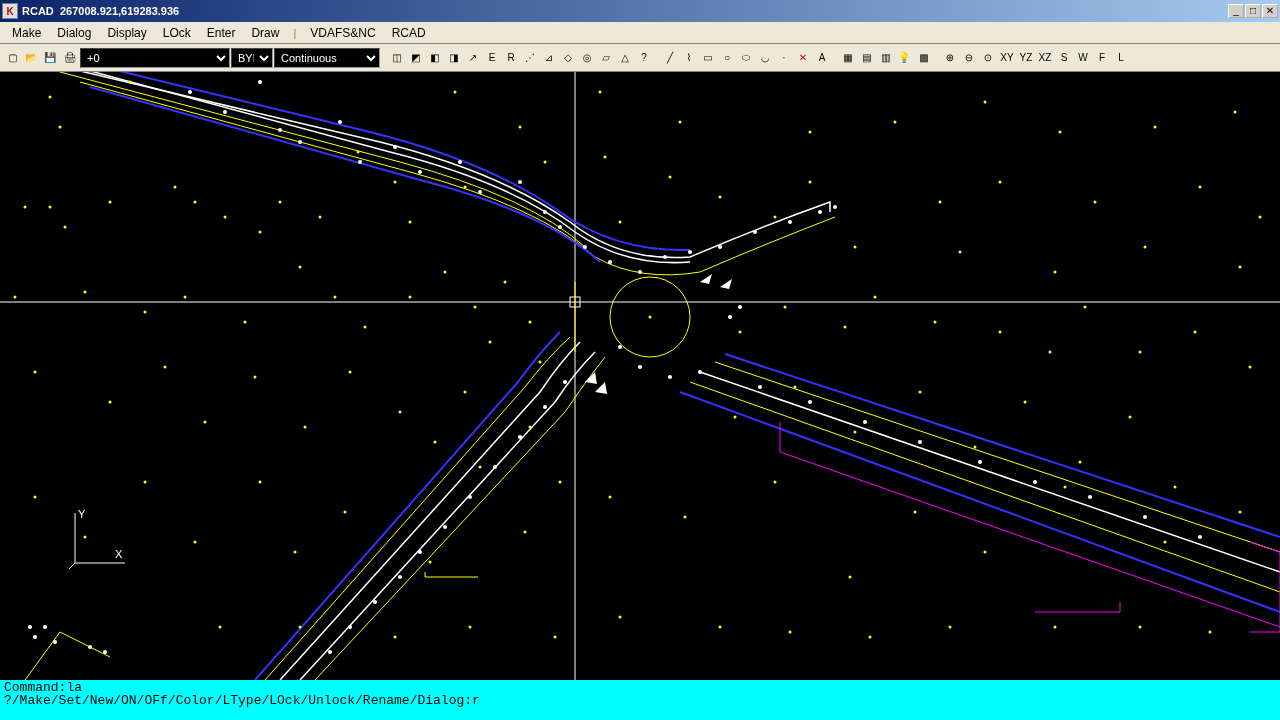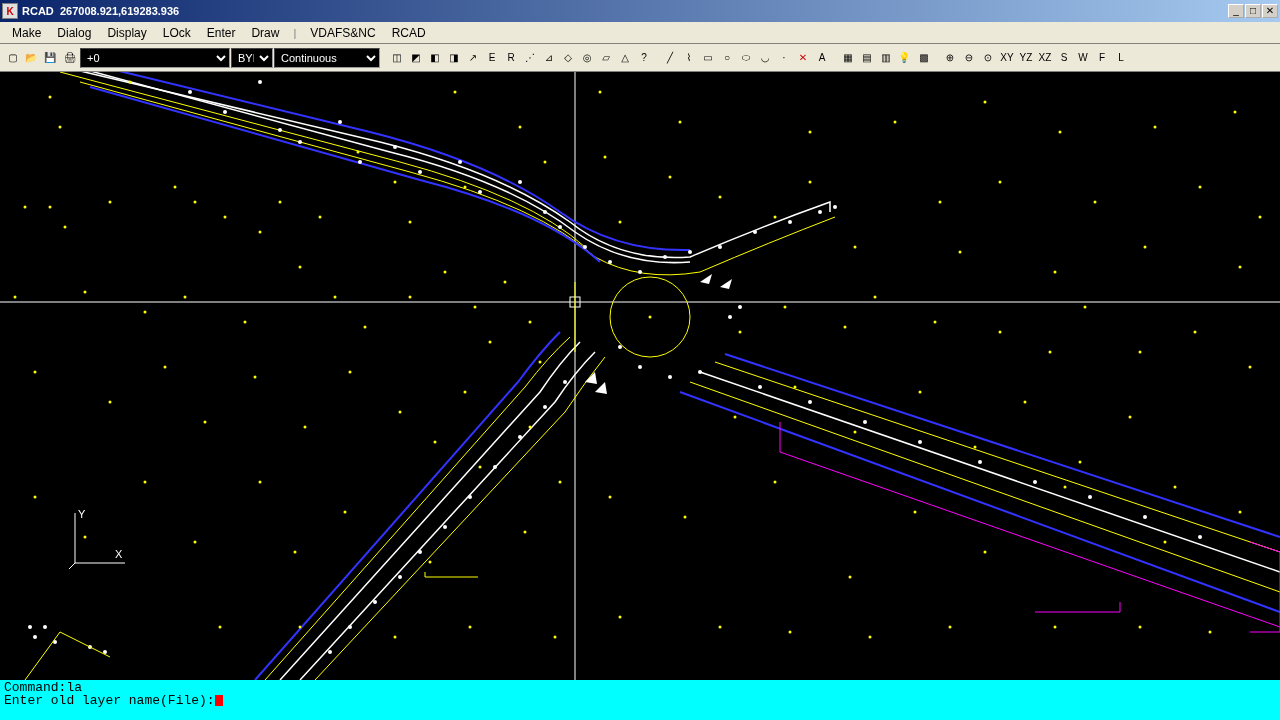--- a/index.html
+++ b/index.html
@@ -344,14 +344,14 @@
     <line x1="10" y1="55" x2="60" y2="55" stroke="#fff" stroke-width="1"></line>
     <line x1="10" y1="55" x2="4" y2="61" stroke="#fff" stroke-width="1"></line>
     <text x="13" y="10" fill="#fff" font-size="11">Y</text>
     <text x="50" y="50" fill="#fff" font-size="11">X</text>
   </svg>
 </div>
 </div>
 
 <div class="command-area">
   <div>Command:la</div>
-  <div><span>Enter old layer name(File):</span><span class="cursor-block"></span></div>
+  <div>?/Make/Set/New/ON/OFf/Color/LType/LOck/Unlock/Rename/Dialog:r</div>
 </div>
 
 </body></html>

